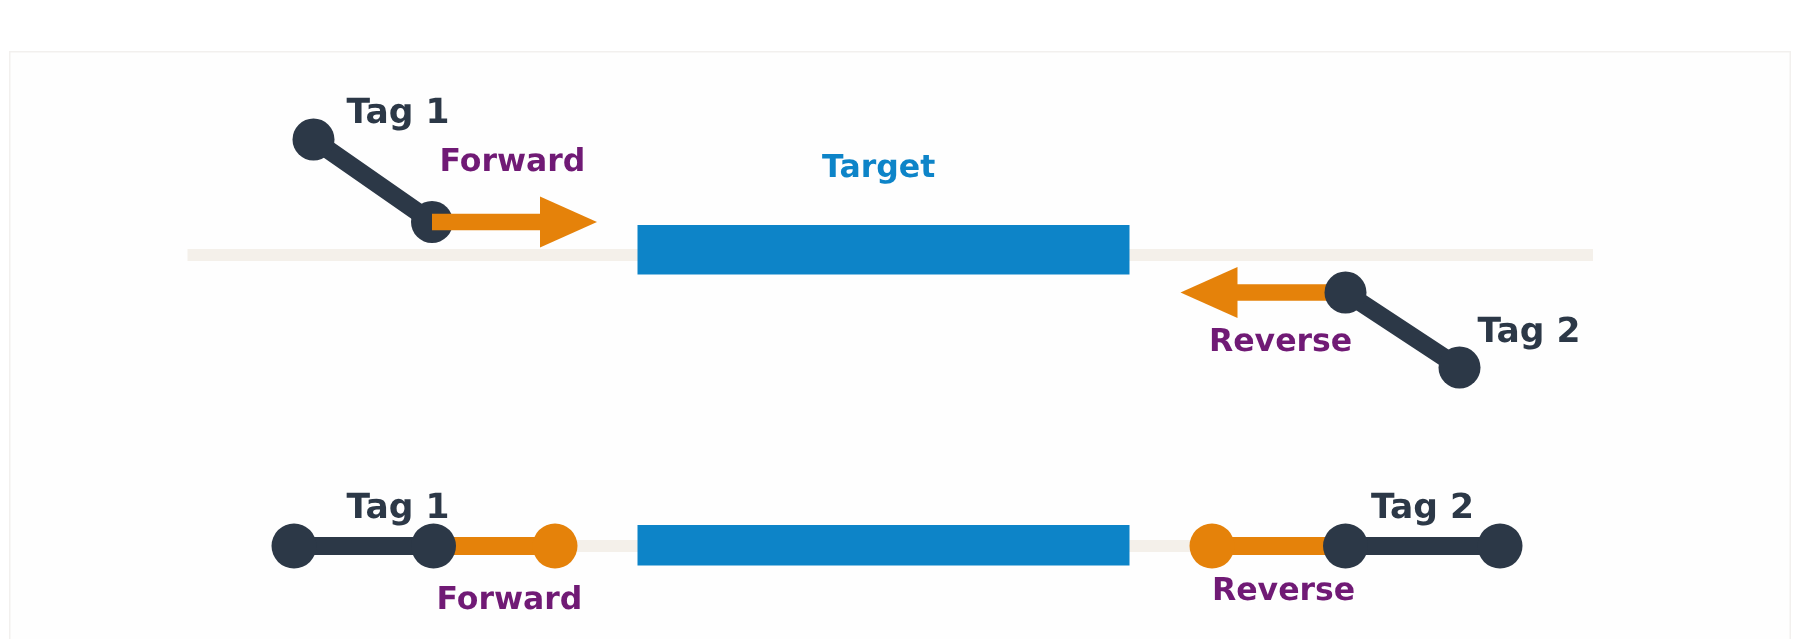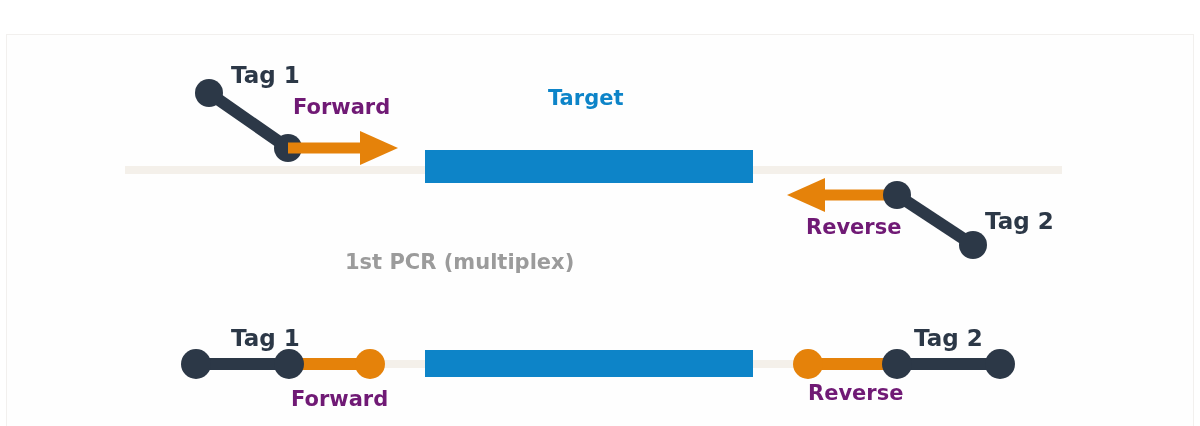--- a/index.html
+++ b/index.html
@@ -82,27 +82,26 @@
       <line x1="897" y1="336" x2="1000" y2="336" stroke="#2c3847" stroke-width="12"></line>
       <circle cx="808" cy="336" r="15" fill="#e5820a"></circle>
       <circle cx="897" cy="336" r="15" fill="#2c3847"></circle>
       <circle cx="1000" cy="336" r="15" fill="#2c3847"></circle>
     </svg>
 
     <div class="lbl lbl-dark" style="left:231px; top:36px;">Tag 1</div>
 
     <div class="lbl lbl-orange" style="left:293px; top:69px;">Forward</div>
 
-    <div class="lbl lbl-blue" style="left:548px; top:60px;">Target</div>
+    <div class="lbl lbl-blue" style="left:548px; top:73px;">Target</div>
 
     <div class="lbl lbl-orange" style="left:806px; top:189px;">Reverse</div>
 
     <div class="lbl lbl-dark" style="left:985px; top:182px;">Tag 2</div>
 
-    <div class="lbl lbl-gray" style="left:345px; top:224px;">1st PCR (multiplex)</div>
 
     <div class="lbl lbl-dark" style="left:231px; top:299px;">Tag 1</div>
 
     <div class="lbl lbl-orange" style="left:291px; top:361px;">Forward</div>
 
     <div class="lbl lbl-orange" style="left:808px; top:355px;">Reverse</div>
 
     <div class="lbl lbl-dark" style="left:914px; top:299px;">Tag 2</div>
 
   </div>

